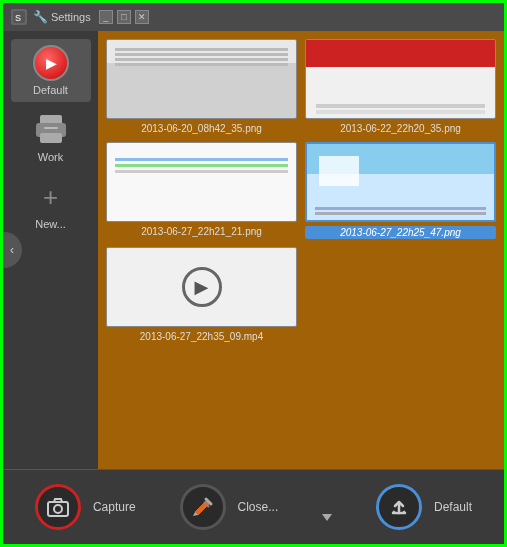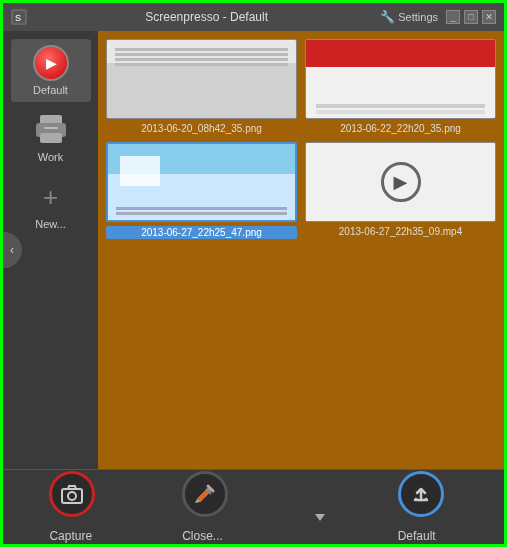--- a/index.html
+++ b/index.html
@@ -183,20 +183,21 @@
       font-size: 10px;
       color: #ddd;
       text-align: center;
       word-break: break-all;
     }
     .thumbnail-label.selected {
       background: #4a90d9;
       color: white;
       padding: 1px 2px;
       border-radius: 2px;
+      font-style: italic;
     }
 
     
     .ss1 { background: linear-gradient(to bottom, #e8e8e8 30%, #d0d0d0 30%);
       position: relative; }
     .ss1::before { content: ''; position: absolute; top: 8px; left: 8px; right: 8px; height: 3px; background: #bbb; box-shadow: 0 5px 0 #bbb, 0 10px 0 #bbb, 0 15px 0 #bbb; }
 
     .ss2 { background: linear-gradient(to bottom, #cc2222 0%, #cc2222 35%, #f0f0f0 35%); }
     .ss2::before { content: ''; position: absolute; bottom: 10px; left: 10px; right: 10px; height: 4px; background: #ccc; box-shadow: 0 6px 0 #ddd; }
 
@@ -229,21 +230,22 @@
       height: 75px;
       align-items: center;
       justify-content: space-around;
       padding: 0 10px;
       flex-shrink: 0;
       border-top: 1px solid #555;
     }
 
     .toolbar-btn {
       display: flex;
-      flex-direction: column;
+      flex-direction: row;
+      align-items: center;
       gap: 12px;
       cursor: pointer;
       min-width: 60px;
     }
 
     .toolbar-btn-icon {
       width: 46px; height: 46px;
       border-radius: 50%;
       display: flex; align-items: center; justify-content: center;
       font-size: 20px;
@@ -299,25 +301,20 @@
 <body>
 
 <div class="window">
 
   <div class="title-bar">
     <div class="title-bar-icon">
       <svg width="12" height="12" viewBox="0 0 12 12">
           <rect width="12" height="12" rx="2" fill="#555"></rect>
           <text x="2" y="10" font-size="9" fill="#fff">S</text>
         </svg>
-    </div>
-    <div class="title-bar-text">
-      <span>Screenpresso</span>
-      <span>-</span>
-      <span>Default</span>
     </div>
     <div class="settings-btn">
       <span class="settings-icon">🔧</span>
       <span>Settings</span>
     </div>
     <div class="title-bar-controls">
       <div class="title-bar-btn">_</div>
       <div class="title-bar-btn">□</div>
       <div class="title-bar-btn">✕</div>
     </div>
@@ -365,20 +362,24 @@
       <div class="thumbnail-item">
         <div class="thumbnail-img ss1"></div>
         <div class="thumbnail-label">2013-06-20_08h42_35.png</div>
       </div>
 
       <div class="thumbnail-item">
         <div class="thumbnail-img ss2"></div>
         <div class="thumbnail-label">2013-06-22_22h20_35.png</div>
       </div>
 
+      <div class="thumbnail-item">
+        <div class="thumbnail-img ss3"></div>
+        <div class="thumbnail-label">2013-06-27_22h21_21.png</div>
+      </div>
 
 
       <div class="thumbnail-item">
         <div class="thumbnail-img ss5 selected"></div>
         <div class="thumbnail-label selected">2013-06-27_22h25_47.png</div>
       </div>
 
       <div class="thumbnail-item">
         <div class="thumbnail-img ss6">
           <div class="play-circle">▶</div>

